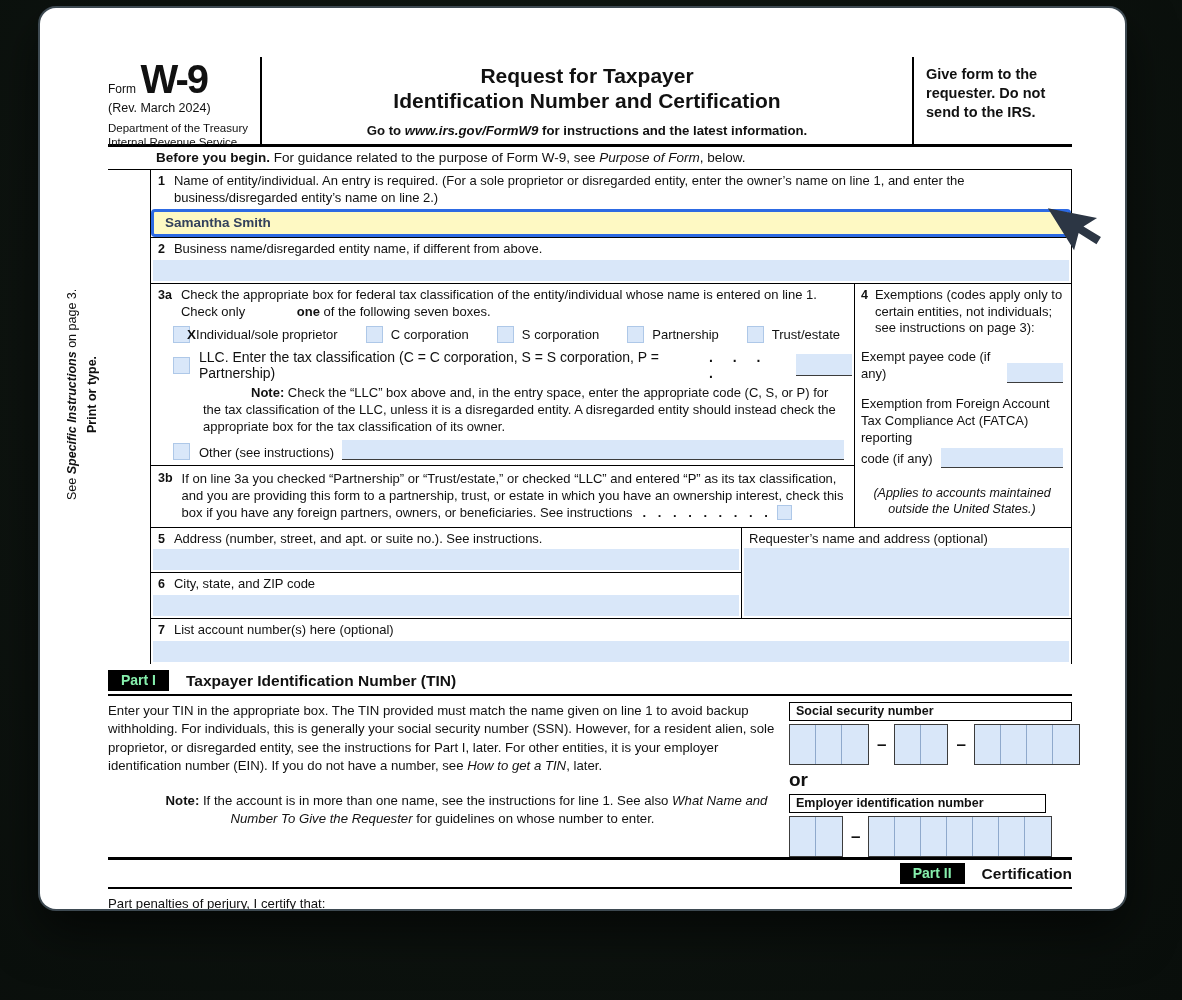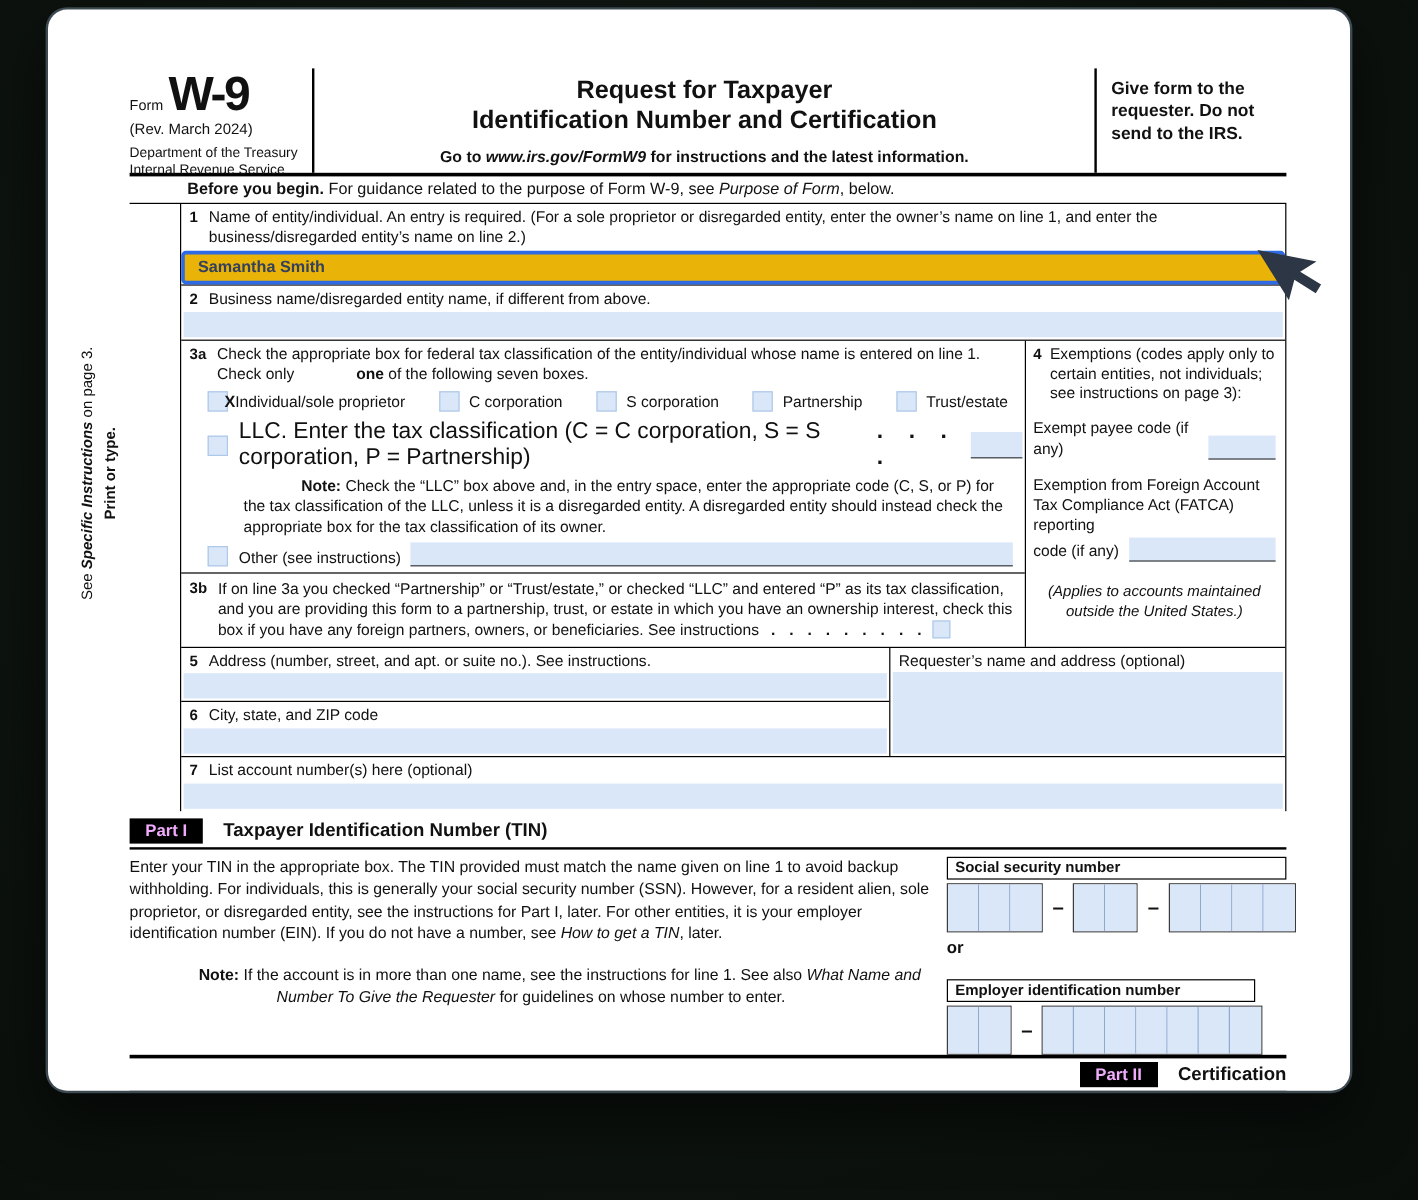--- a/index.html
+++ b/index.html
@@ -30,31 +30,31 @@
   .table { display:flex; }
   .side { width:42px; position:relative; }
   .sidetext { position:absolute; left:2px; top:0; height:448px; width:40px;
     writing-mode:vertical-lr; transform:rotate(180deg); text-align:center;
     font-size:12.5px; line-height:1.55; }
   .rows { flex:1; border-left:1px solid #000; border-right:1px solid #000; }
   .row { border-bottom:1px solid #000; }
   .numlab { display:flex; gap:9px; font-size:13px; line-height:1.3; padding:3px 8px 2px 7px; }
   .num { font-weight:700; font-size:12.5px; flex:none; }
   .bluefield { background:#d9e7f9; height:21px; margin:0 2px 2px; }
-  .focusfield { background:#eab308; border:3px solid #2d6ae3; border-radius:4px; height:28px;
+  .focusfield { background:#fef9c3; border:3px solid #2d6ae3; border-radius:4px; height:28px;
     display:flex; align-items:center; padding-left:11px; font-weight:700; font-size:13.5px; color:#33415c; }
 
   .r3 { display:flex; }
   .r3left { flex:1; }
   .cbrow { display:flex; align-items:center; justify-content:space-between; padding:4px 14px 3px 22px; }
   .cbitem { display:flex; align-items:center; font-size:13px; }
   .cb { width:17px; height:17px; background:#d9e7f9; border:1px solid #aec8e8; flex:none; margin-right:8px; }
   .cbitem.checked .cb { margin-right:0; }
   .xmark { font-weight:700; font-size:13.5px; margin-left:-3px; }
-  .llcrow { display:flex; align-items:center; padding:3px 2px 3px 22px; font-size:19px; }
+  .llcrow { display:flex; align-items:center; padding:3px 2px 3px 22px; font-size:14px; }
   .llcrow .cb { margin-right:9px; }
   .dots { word-spacing:16px; margin-left:26px; font-weight:700; }
   .llcbox { width:62px; height:22px; background:#d9e7f9; border-bottom:1.5px solid #3c3c3c; margin-left:20px; }
   .notep { padding:1px 8px 2px 52px; font-size:13px; line-height:1.3; }
   .otherrow { display:flex; align-items:flex-end; padding:2px 10px 5px 22px; font-size:13px; }
   .otherrow .cb { margin-right:9px; }
   .underfield { flex:1; height:20px; background:#d9e7f9; border-bottom:1.5px solid #3c3c3c; margin-left:8px; }
   .r3b { display:flex; gap:9px; border-top:1px solid #000; padding:4px 8px 5px 7px; font-size:13px; line-height:1.32; }
   .dots2 { word-spacing:8px; font-weight:700; margin-left:10px; }
   .cbinline { display:inline-block; width:15px; height:15px; background:#d9e7f9; border:1px solid #aec8e8;
@@ -70,34 +70,34 @@
   .r56 { display:flex; }
   .r56left { width:590px; display:flex; flex-direction:column; }
   .r5 { border-bottom:1px solid #000; }
   .req { flex:1; border-left:1px solid #000; display:flex; flex-direction:column; }
   .reqlab { font-size:13px; padding:3px 6px 2px 7px; }
   .reqblue { flex:1; background:#d9e7f9; margin:0 2px 2px; }
 
   
   .part-hdr { display:flex; align-items:center; gap:17px; border-bottom:2px solid #000; padding:3px 0; margin-top:3px; }
   .part-hdr.thick { border-top:3px solid #000; margin-top:0;justify-content:flex-end; }
-  .chip { background:#000; color:#f0abfc; font-weight:700; font-size:14px; padding:2px 13px 3px; flex:none; }
+  .chip { background:#000; color:#86efac; font-weight:700; font-size:14px; padding:2px 13px 3px; flex:none; }
   .part-title { font-weight:700; font-size:15.5px; }
   .p1body { display:flex; margin-top:6px; }
   .p1text { flex:1; padding-right:12px; font-size:13.2px; line-height:1.38; }
   .p1note { margin-top:17px;text-align:center; }
   .tin { width:283px; font-size:12.5px; }
   .tinlabel { border:1px solid #000; font-weight:700; padding:1px 6px 2px; }
   .tinlabel.ein { width:257px; }
   .cellrow { display:flex; align-items:center; margin-top:3px; }
   .cgroup { display:flex; border:1.5px solid #3c3c3c; }
   .tincell { width:26px; height:39px; background:#d9e7f9; border-right:1px solid #8fa9cc; }
   .tincell:last-child { border-right:none; }
   .dash { font-weight:700; font-size:17px; padding:0 8px; }
-  .or { font-weight:700; font-size:14px; margin:4px 0 19px; }
+  .or { font-weight:700; font-size:19px; margin:4px 0 3px; }
 
   .certintro { font-size:13.2px; margin-top:7px; }
   .certitem { font-size:13.2px; line-height:1.4; margin-top:5px; padding-left:17px; text-indent:-17px; }
 
   .b { font-weight:700;padding-left:48px; } .i { font-style:italic; } .bi { font-weight:700; font-style:italic; }
 
   .cursor { position:absolute; left:1036px; top:211px; width:70px; height:70px; pointer-events:none; }
   .cursor svg { transform:rotate(-32deg); transform-origin:4px 3px; }
 </style>
 </head>

